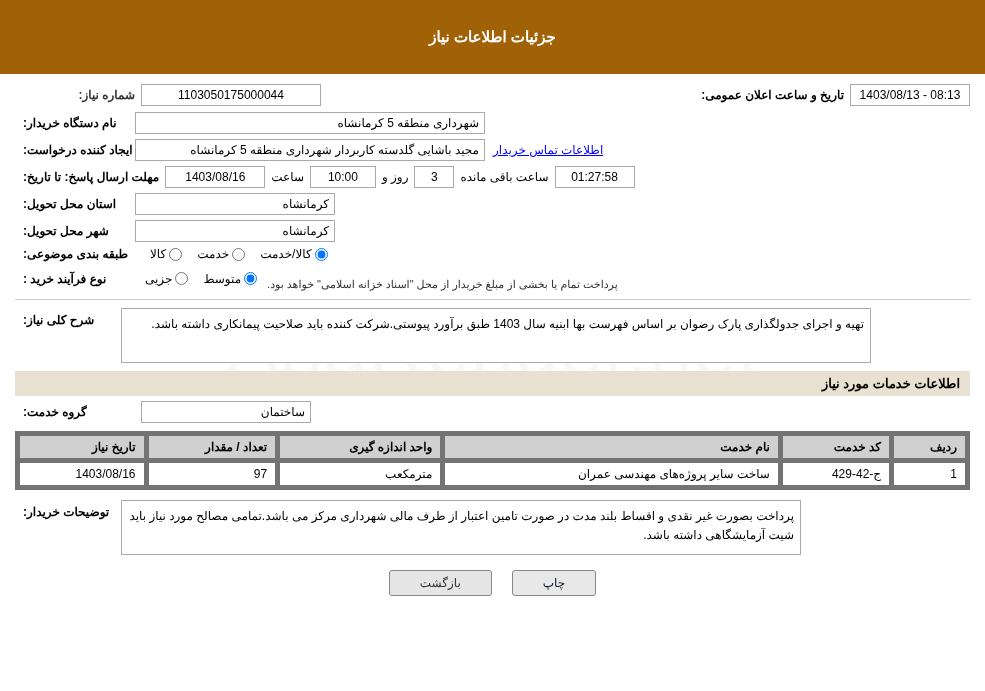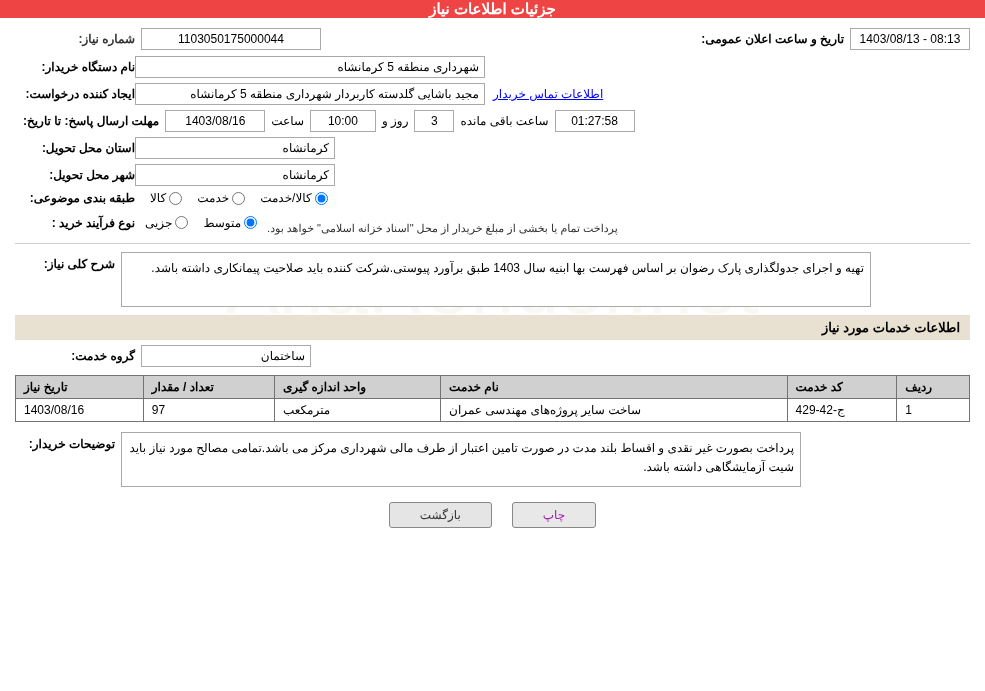--- a/index.html
+++ b/index.html
@@ -9,24 +9,24 @@
       background: #f0f0f0;
       direction: rtl;
     }
     .page-container {
       width: 985px;
       margin: 0 auto;
       background: #fff;
       min-height: 691px;
     }
     .header-bar {
-      background: #ef4444;
+      background: #a16207;
       color: #fff;
       text-align: center;
-      padding: 0;
+      padding: 28px;
       font-size: 15px;
       font-weight: bold;
     }
     .content {
       padding: 10px 15px;
     }
     .label-cell {
       color: #333;
       white-space: nowrap;
       font-weight: bold;
@@ -75,23 +75,23 @@
       font-size: 12px;
       font-family: Tahoma, Arial, sans-serif;
     }
     
     .services-table {
       width: 100%;
       border-collapse: collapse;
       margin-top: 5px;
     }
     .services-table th, .services-table td {
-      border: 1px solid #737373;
+      border: 5px solid #737373;
       padding: 4px 8px;
-      text-align: left;
+      text-align: right;
     }
     .services-table th {
       background: #d0d0d0;
       font-weight: bold;
     }
     .services-table tr:nth-child(even) {
       background: #f9f9f9;
     }
     
     .button-row {
@@ -108,21 +108,21 @@
       border: 1px solid #888;
       cursor: pointer;
       border-radius: 3px;
     }
     .btn-back {
       background: #e5e5e5;
       color: #333;
     }
     .btn-print {
       background: #e8e8e8;
-      color: #a21caf;
+      color: #0f172a;
     }
     .divider {
       border: none;
       border-top: 1px solid #ccc;
       margin: 8px 0;
     }
     .section-header {
       background: #e8e0d0;
       font-weight: bold;
       font-size: 13px;
@@ -147,21 +147,21 @@
       z-index: 1;
     }
     .field-row {
       display: flex;
       align-items: center;
       margin-bottom: 5px;
     }
     .field-label {
       font-weight: bold;
       min-width: 120px;
-      text-align: right;
+      text-align: left;
       padding-left: 8px;
     }
   </style>
 </head>
 <body>
 
 <div class="page-container">
 
   <div class="header-bar">
     <span>جزئیات اطلاعات نیاز</span>

